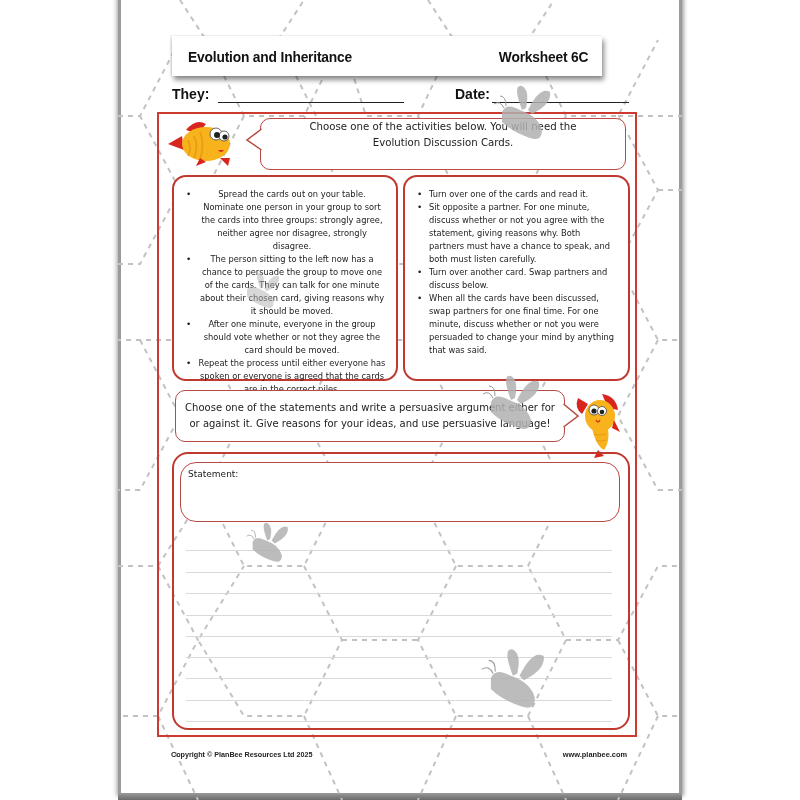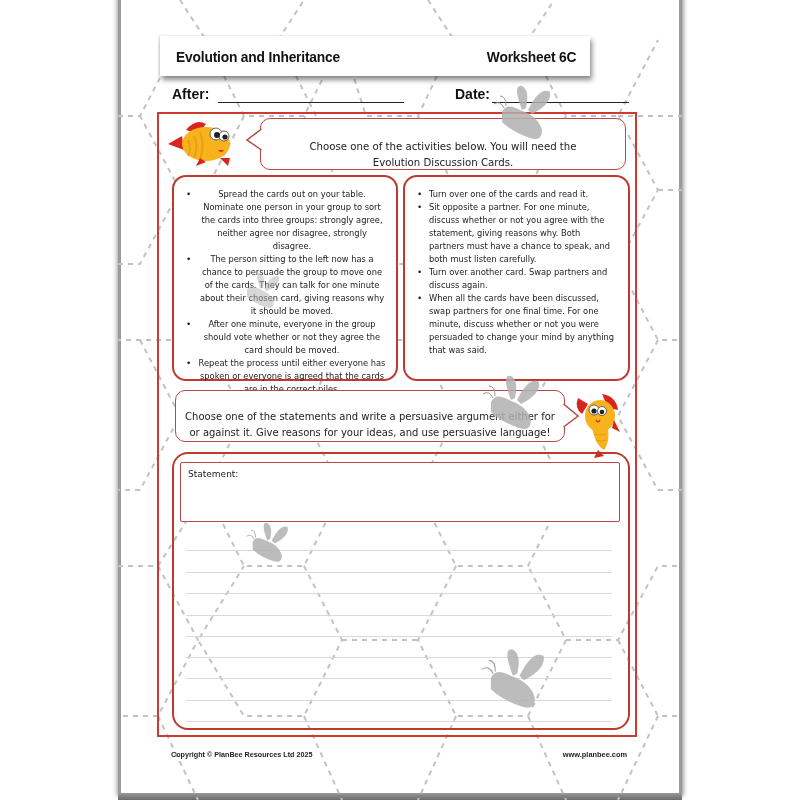--- a/index.html
+++ b/index.html
@@ -14,21 +14,21 @@
   }
   .page-bottom-shade {
     position: absolute; left: 118px; top: 793px; width: 564px; height: 7px;
     background: linear-gradient(#9a9a9a, #6a6a6a);
   }
 
   
   .watermark { position: absolute; left: 118px; top: 0; width: 564px; height: 800px; pointer-events: none; }
 
   .header-box {
-    position: absolute; left: 160px; top: 36px; width: 430px; height: 40px;
+    position: absolute; left: 172px; top: 36px; width: 430px; height: 40px;
     background: #fff;
     box-shadow: 2px 4px 5px rgba(0,0,0,0.45), -1px 0 2px rgba(0,0,0,0.15);
     display: flex; align-items: center; justify-content: space-between;
     padding: 0 14px 0 16px;
   }
   .header-title, .header-ws {
     font-family: "Liberation Sans", sans-serif; font-weight: bold; font-size: 15px;
     letter-spacing: -0.2px; color: #111; transform: scaleX(0.92); transform-origin: left center;
   }
   .header-ws { transform-origin: right center; }
@@ -42,41 +42,41 @@
 
   .main-frame {
     position: absolute; left: 157px; top: 112px; width: 480px; height: 625px;
     border: 2px solid #cc3a30;
   }
 
   .bubble {
     position: absolute; border: 1.5px solid #b84a44; border-radius: 10px; background: #fff;
     font-family: "DejaVu Sans", sans-serif; text-align: center; color: #222;
   }
-  .bubble-top { left: 260px; top: 118px; width: 366px; height: 52px; font-size: 10.2px; line-height: 16px; padding-top: 20px; }
-  .bubble-mid { left: 175px; top: 390px; width: 390px; height: 52px; font-size: 10px; line-height: 16px; padding-top: 18px; }
+  .bubble-top { left: 260px; top: 118px; width: 366px; height: 52px; font-size: 10.2px; line-height: 16px; padding-top: 0; }
+  .bubble-mid { left: 175px; top: 390px; width: 390px; height: 52px; font-size: 10px; line-height: 16px; padding-top: 9px; }
 
   .card {
     position: absolute; border: 2px solid #c0392f; border-radius: 14px; background: #fff;
     font-size: 8.3px; line-height: 13px; color: #222;
     padding: 11px 10px 0 10px;
   }
   .card-left { left: 172px; top: 175px; width: 226px; height: 206px; text-align: center; }
   .card-right { left: 403px; top: 175px; width: 227px; height: 206px; }
   .card ul { list-style: none; }
   .card li { position: relative; padding-left: 14px; }
   .card li::before { content: "•"; position: absolute; left: 2px; top: 0; font-size: 9px; }
 
   .writing-box {
     position: absolute; left: 172px; top: 452px; width: 458px; height: 278px;
     border: 2px solid #c0392f; border-radius: 16px; background: transparent;
   }
   .statement-box {
     position: absolute; left: 180px; top: 462px; width: 440px; height: 60px;
-    border: 1.5px solid #b84a44; border-radius: 2px; background: #fff;
+    border: 1.5px solid #b84a44; border-radius: 16px; background: #fff;
     padding: 6px 7px; font-size: 9px;
   }
   .writing-line { position: absolute; left: 186px; width: 426px; height: 1px; background: #d9d9d9; }
 
   .footer-copy {
     position: absolute; left: 171px; top: 750px; font-family: "Liberation Sans", sans-serif;
     font-weight: bold; font-size: 7.2px; color: #222;
   }
   .footer-url {
     position: absolute; right: 173px; top: 750px; font-family: "Liberation Sans", sans-serif;
@@ -133,21 +133,21 @@
     <path d="M540 716 L500 800"></path>
   </g>
 </svg>
 
 <div class="header-box">
   <span class="header-title">Evolution and Inheritance</span>
   <span class="header-ws">Worksheet 6C</span>
 </div>
 
 <div class="name-row">
-  <span class="field-label" style="left:2px; top:0;">After:</span>
+  <span class="field-label" style="left:2px; top:0;">They:</span>
   <div class="field-line" style="left:48px; top:16px; width:186px;"></div>
   <span class="field-label" style="left:285px; top:0;">Date:</span>
   <div class="field-line" style="left:322px; top:16px; width:137px;"></div>
 </div>
 
 <div class="main-frame"></div>
 
 <svg class="fish" style="left:166px; top:118px;" width="76" height="50" viewBox="0 0 76 50">
   <path d="M2 26 L16 18 L18 32 Z" fill="#d8261f"></path>
   <path d="M20 12 Q30 0 40 6 L32 16 Z" fill="#d8261f"></path>
@@ -175,21 +175,21 @@
     <li>Spread the cards out on your table. Nominate one person in your group to sort the cards into three groups: strongly agree, neither agree nor disagree, strongly disagree.</li>
     <li>The person sitting to the left now has a chance to persuade the group to move one of the cards. They can talk for one minute about their chosen card, giving reasons why it should be moved.</li>
     <li>After one minute, everyone in the group should vote whether or not they agree the card should be moved.</li>
     <li>Repeat the process until either everyone has spoken or everyone is agreed that the cards are in the correct piles.</li>
   </ul>
 </div>
 <div class="card card-right">
   <ul>
     <li>Turn over one of the cards and read it.</li>
     <li>Sit opposite a partner. For one minute, discuss whether or not you agree with the statement, giving reasons why. Both partners must have a chance to speak, and both must listen carefully.</li>
-    <li>Turn over another card. Swap partners and discuss again.</li>
+    <li>Turn over another card. Swap partners and discuss below.</li>
     <li>When all the cards have been discussed, swap partners for one final time. For one minute, discuss whether or not you were persuaded to change your mind by anything that was said.</li>
   </ul>
 </div>
 
 <div class="bubble bubble-mid">
   <div>Choose one of the statements and write a persuasive argument either for</div>
   <div>or against it. Give reasons for your ideas, and use persuasive language!</div>
 </div>
 <svg style="position:absolute; left:563px; top:403px;" width="16" height="26" viewBox="0 0 16 26">
   <path d="M0.5 1 L15 13 L0.5 24" fill="#fff" stroke="#b84a44" stroke-width="1.5"></path>

